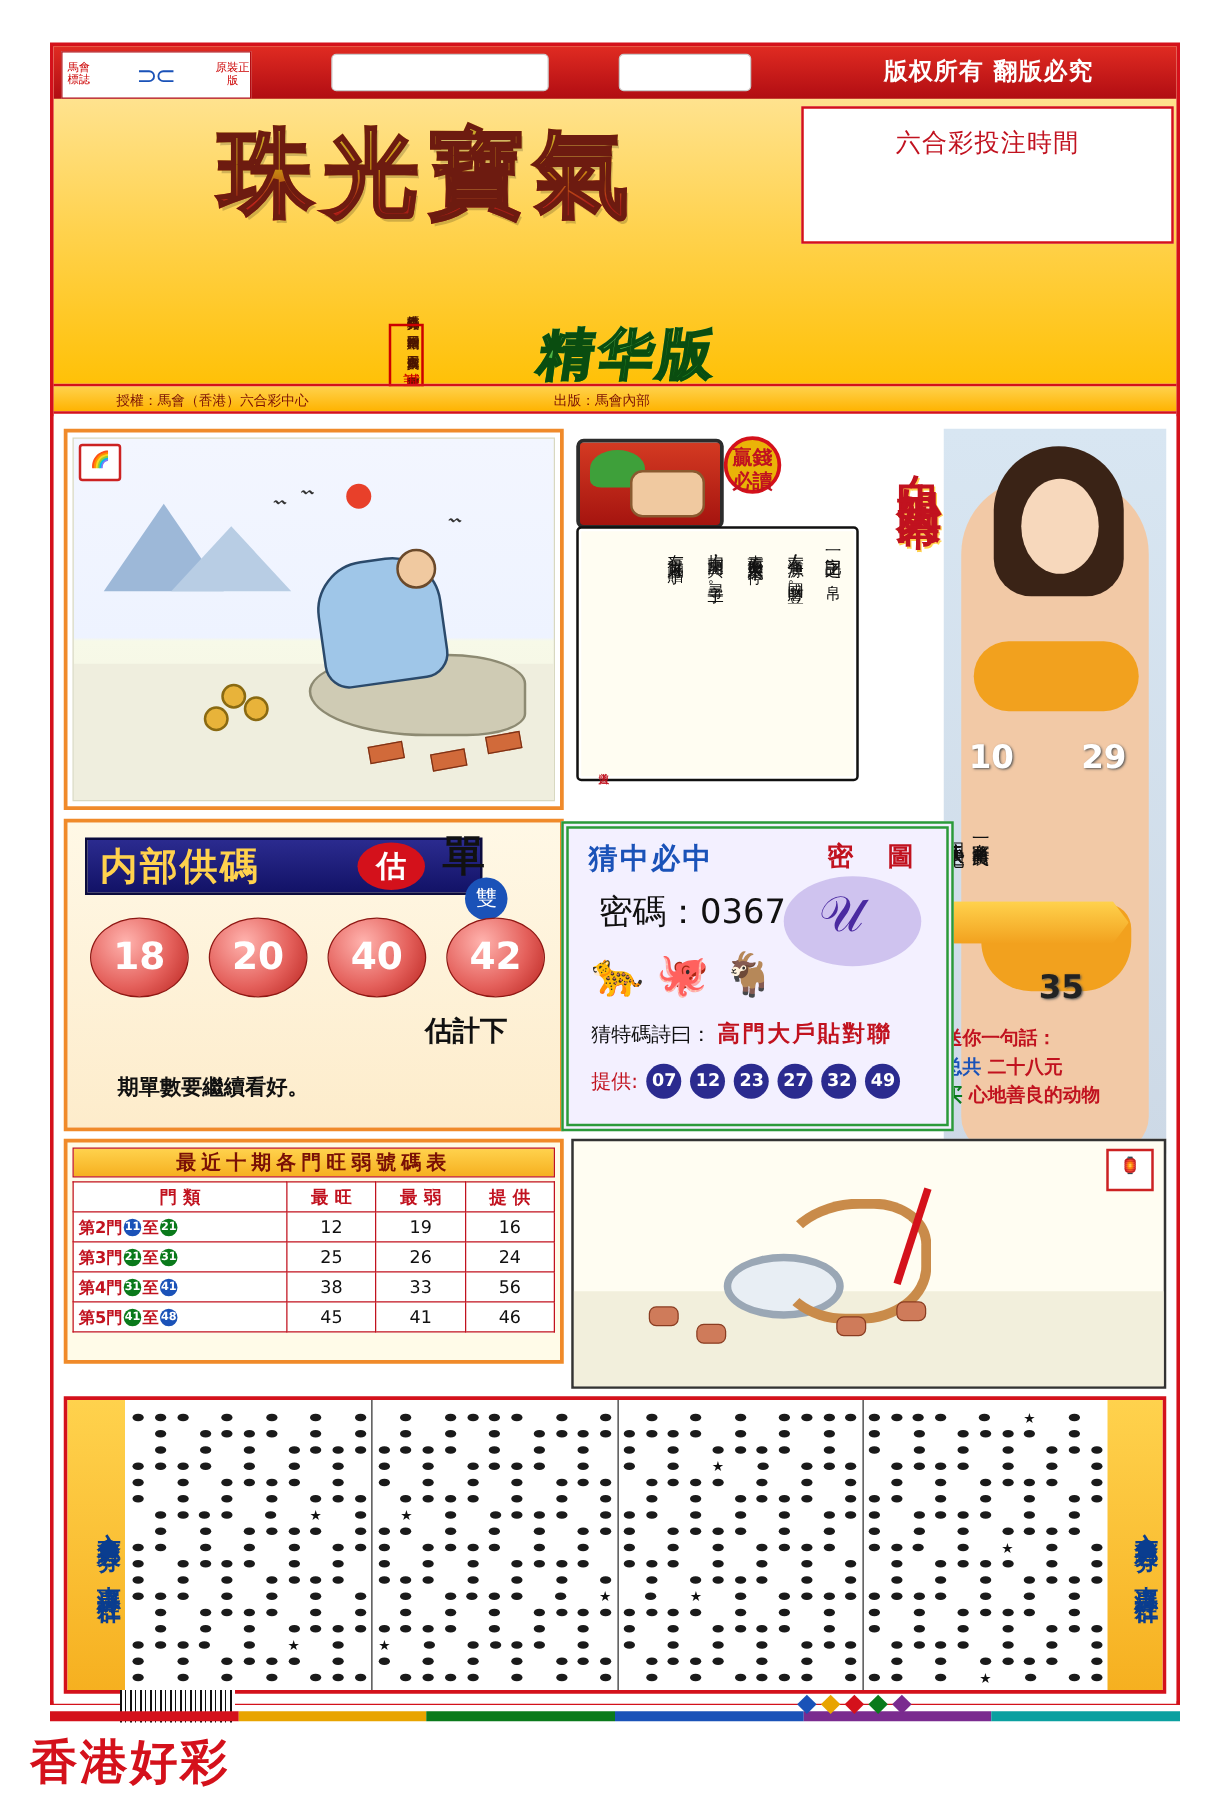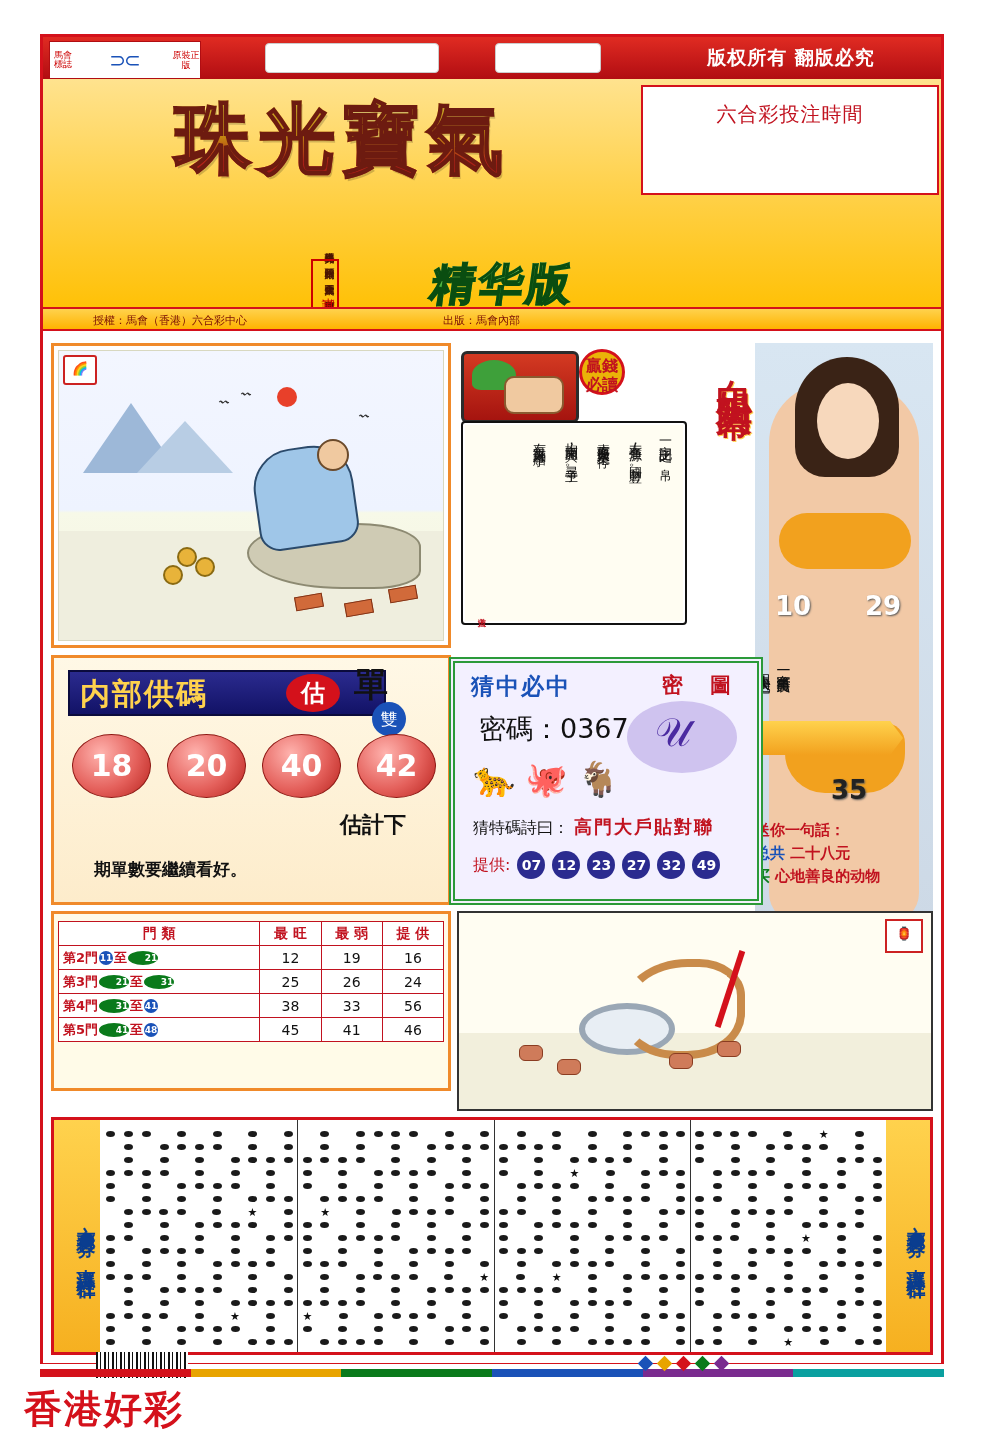--- a/index.html
+++ b/index.html
@@ -286,21 +286,21 @@
     background:#fff;color:#c1121f;border:1px solid #c1121f;height:21px;font-weight:bold;
   }
   table.gt td{
     border:1px solid #c1121f;height:21px;text-align:center;color:#111;background:#fff;
   }
   table.gt td.gate{color:#c1121f;font-weight:bold;font-size:13px;text-align:left;padding-left:4px;}
   .minib{
     display:inline-block;width:14px;height:14px;border-radius:50%;color:#fff;font-size:9px;
     line-height:14px;text-align:center;vertical-align:middle;margin:0 1px;
   }
-  .mb-r{background:#d4111b;} .mb-b{background:#1a52b8;} .mb-g{background:#0a7a1b;padding-left:16px;}
+  .mb-r{background:#d4111b;} .mb-b{background:#1a52b8;} .mb-g{background:#0a7a1b;}
 
   
   .cartoon2{
     position:absolute;left:414px;top:578px;width:476px;height:200px;
     border:2px solid #333;background:#fffdf2;box-sizing:border-box;overflow:hidden;
   }
   .c2-ground{position:absolute;left:0;top:120px;width:100%;height:80px;background:#f2efdc;}
   .c2-pot{position:absolute;left:120px;top:90px;width:84px;height:40px;border:6px solid #9aa7b5;border-radius:50%;background:#e8eef4;}
   .c2-snake{position:absolute;left:160px;top:46px;width:110px;height:84px;border:8px solid #c98b4a;border-radius:60% 40% 50% 50%;border-left-color:transparent;}
   .c2-crane{position:absolute;left:268px;top:36px;width:6px;height:80px;background:#d4111b;transform:rotate(18deg);}
@@ -488,20 +488,21 @@
           <span class="pnum">07</span>
           <span class="pnum">12</span>
           <span class="pnum">23</span>
           <span class="pnum">27</span>
           <span class="pnum">32</span>
           <span class="pnum">49</span>
         </div>
       </div>
 
       <div class="gatetable">
+        <div class="gt-title">最近十期各門旺弱號碼表</div>
         <table class="gt">
           <tbody>
               <tr>
             <th>門 類</th>
             <th>最 旺</th>
             <th>最 弱</th>
             <th>提 供</th>
           </tr>
           <tr>
             <td class="gate">

